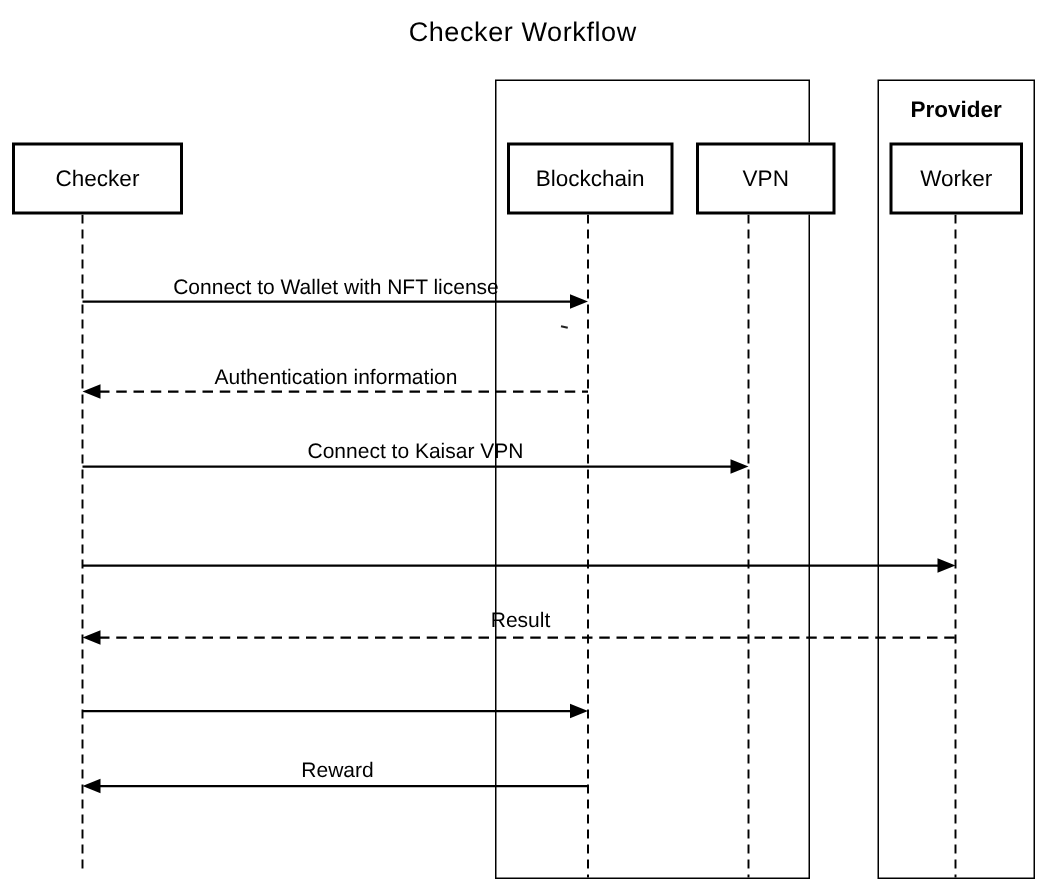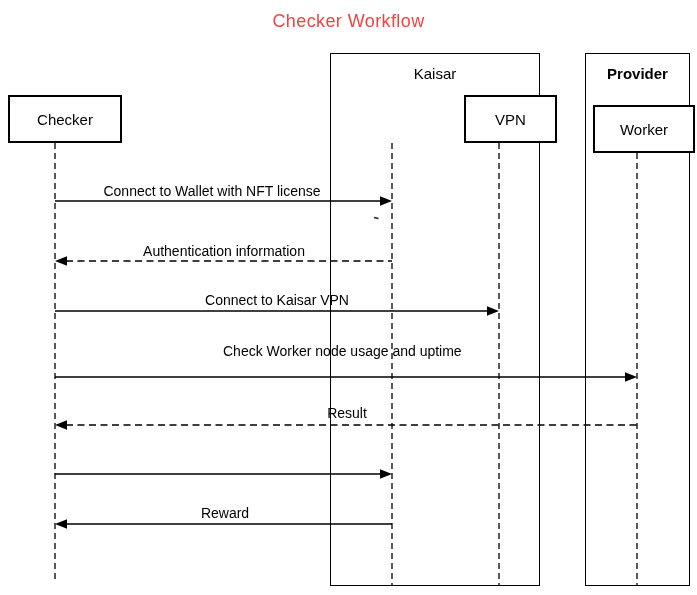--- a/index.html
+++ b/index.html
@@ -17,21 +17,21 @@
     overflow: hidden;
   }
   .diagram-title {
     position: absolute;
     top: 11px;
     left: 0;
     width: 100%;
     text-align: center;
     font-size: 18px;
     letter-spacing: 0.4px;
-    color: #ef4444;
+    color: #000000;
   }
   .group-box {
     position: absolute;
     box-sizing: border-box;
     border: 1.5px solid #000000;
     background: transparent;
   }
   .group-kaisar { left: 330px; top: 53px; width: 210px; height: 533px; }
   .group-provider { left: 585px; top: 53px; width: 105px; height: 533px; }
   .group-label {
@@ -50,36 +50,36 @@
     background: #ffffff;
     display: flex;
     align-items: center;
     justify-content: center;
     font-size: 15px;
     white-space: nowrap;
   }
   .actor-checker    { left: 8px;   top: 95px; width: 114px;  height: 48px; }
   .actor-blockchain { left: 338px; top: 95px; width: 111px; height: 48px; }
   .actor-vpn        { left: 464px; top: 95px; width: 93px;  height: 48px; }
-  .actor-worker     { left: 593px; top: 105px; width: 102px;  height: 48px; }
+  .actor-worker     { left: 593px; top: 95px; width: 89px;  height: 48px; }
   .svg-layer {
     position: absolute;
     left: 0;
     top: 0;
     pointer-events: none;
   }
   .msg-label {
     position: absolute;
     font-size: 14px;
     line-height: 16px;
     white-space: nowrap;
     background: transparent;
   }
   .msg-centered { transform: translateX(-50%); }
-  .msg-label-1 { left: 212px; top: 183px; }
+  .msg-label-1 { left: 224px; top: 183px; }
   .msg-label-2 { left: 224px; top: 243px; }
   .msg-label-3 { left: 277px; top: 292px; }
   .msg-label-4 { left: 223px; top: 342px; line-height: 18px; }
   .msg-label-5 { left: 347px; top: 405px; }
   .msg-label-6 { left: 224px; top: 455px; }
   .msg-label-7 { left: 225px; top: 505px; }
   .lifeline { stroke: #000000; stroke-width: 1.3; stroke-dasharray: 6 4; }
   .msg-line { stroke: #000000; stroke-width: 1.5; }
   .msg-line.dashed { stroke-dasharray: 7 4.5; }
   .arrow-head { fill: #000000; stroke: none; }
@@ -87,21 +87,20 @@
 </style>
 </head>
 <body>
 
 <div class="stage">
 
   <div class="diagram-title">Checker Workflow</div>
 
   <div class="group-box group-kaisar"></div>
   <div class="group-box group-provider"></div>
-  <div class="group-label kaisar">Kaisar</div>
   <div class="group-label provider">Provider</div>
 
   <svg class="svg-layer" width="697" height="595" viewBox="0 0 697 595">
     <line class="lifeline" x1="55" y1="143" x2="55" y2="583"></line>
     <line class="lifeline" x1="392" y1="143" x2="392" y2="585"></line>
     <line class="lifeline" x1="499" y1="143" x2="499" y2="585"></line>
     <line class="lifeline" x1="637" y1="143" x2="637" y2="585"></line>
 
     <line class="msg-line" x1="55" y1="201" x2="381" y2="201"></line>
     <polygon class="arrow-head" points="392,201 380,196.2 380,205.8"></polygon>
@@ -122,29 +121,31 @@
     <line class="msg-line" x1="55" y1="474" x2="381" y2="474"></line>
     <polygon class="arrow-head" points="392,474 380,469.2 380,478.8"></polygon>
 
     <line class="msg-line" x1="66" y1="524" x2="392" y2="524"></line>
     <polygon class="arrow-head" points="55,524 67,519.2 67,528.8"></polygon>
   </svg>
 
   <div class="actor-box actor-checker">
     <span>Checker</span>
   </div>
+  <div class="actor-box actor-blockchain">
+    <span>Blockchain</span>
+  </div>
   <div class="actor-box actor-vpn">
     <span>VPN</span>
   </div>
   <div class="actor-box actor-worker">
     <span>Worker</span>
   </div>
 
   <div class="msg-label msg-centered msg-label-1">Connect to Wallet with NFT license</div>
   <div class="msg-label msg-centered msg-label-3">Connect to Kaisar VPN</div>
   <div class="msg-label msg-centered msg-label-2">Authentication information</div>
   <div class="msg-label msg-label-4">
-    <div>Check Worker node usage and uptime</div>
   </div>
   <div class="msg-label msg-centered msg-label-5">Result</div>
   <div class="msg-label msg-centered msg-label-7">Reward</div>
 
 </div>
 
 </body></html>

